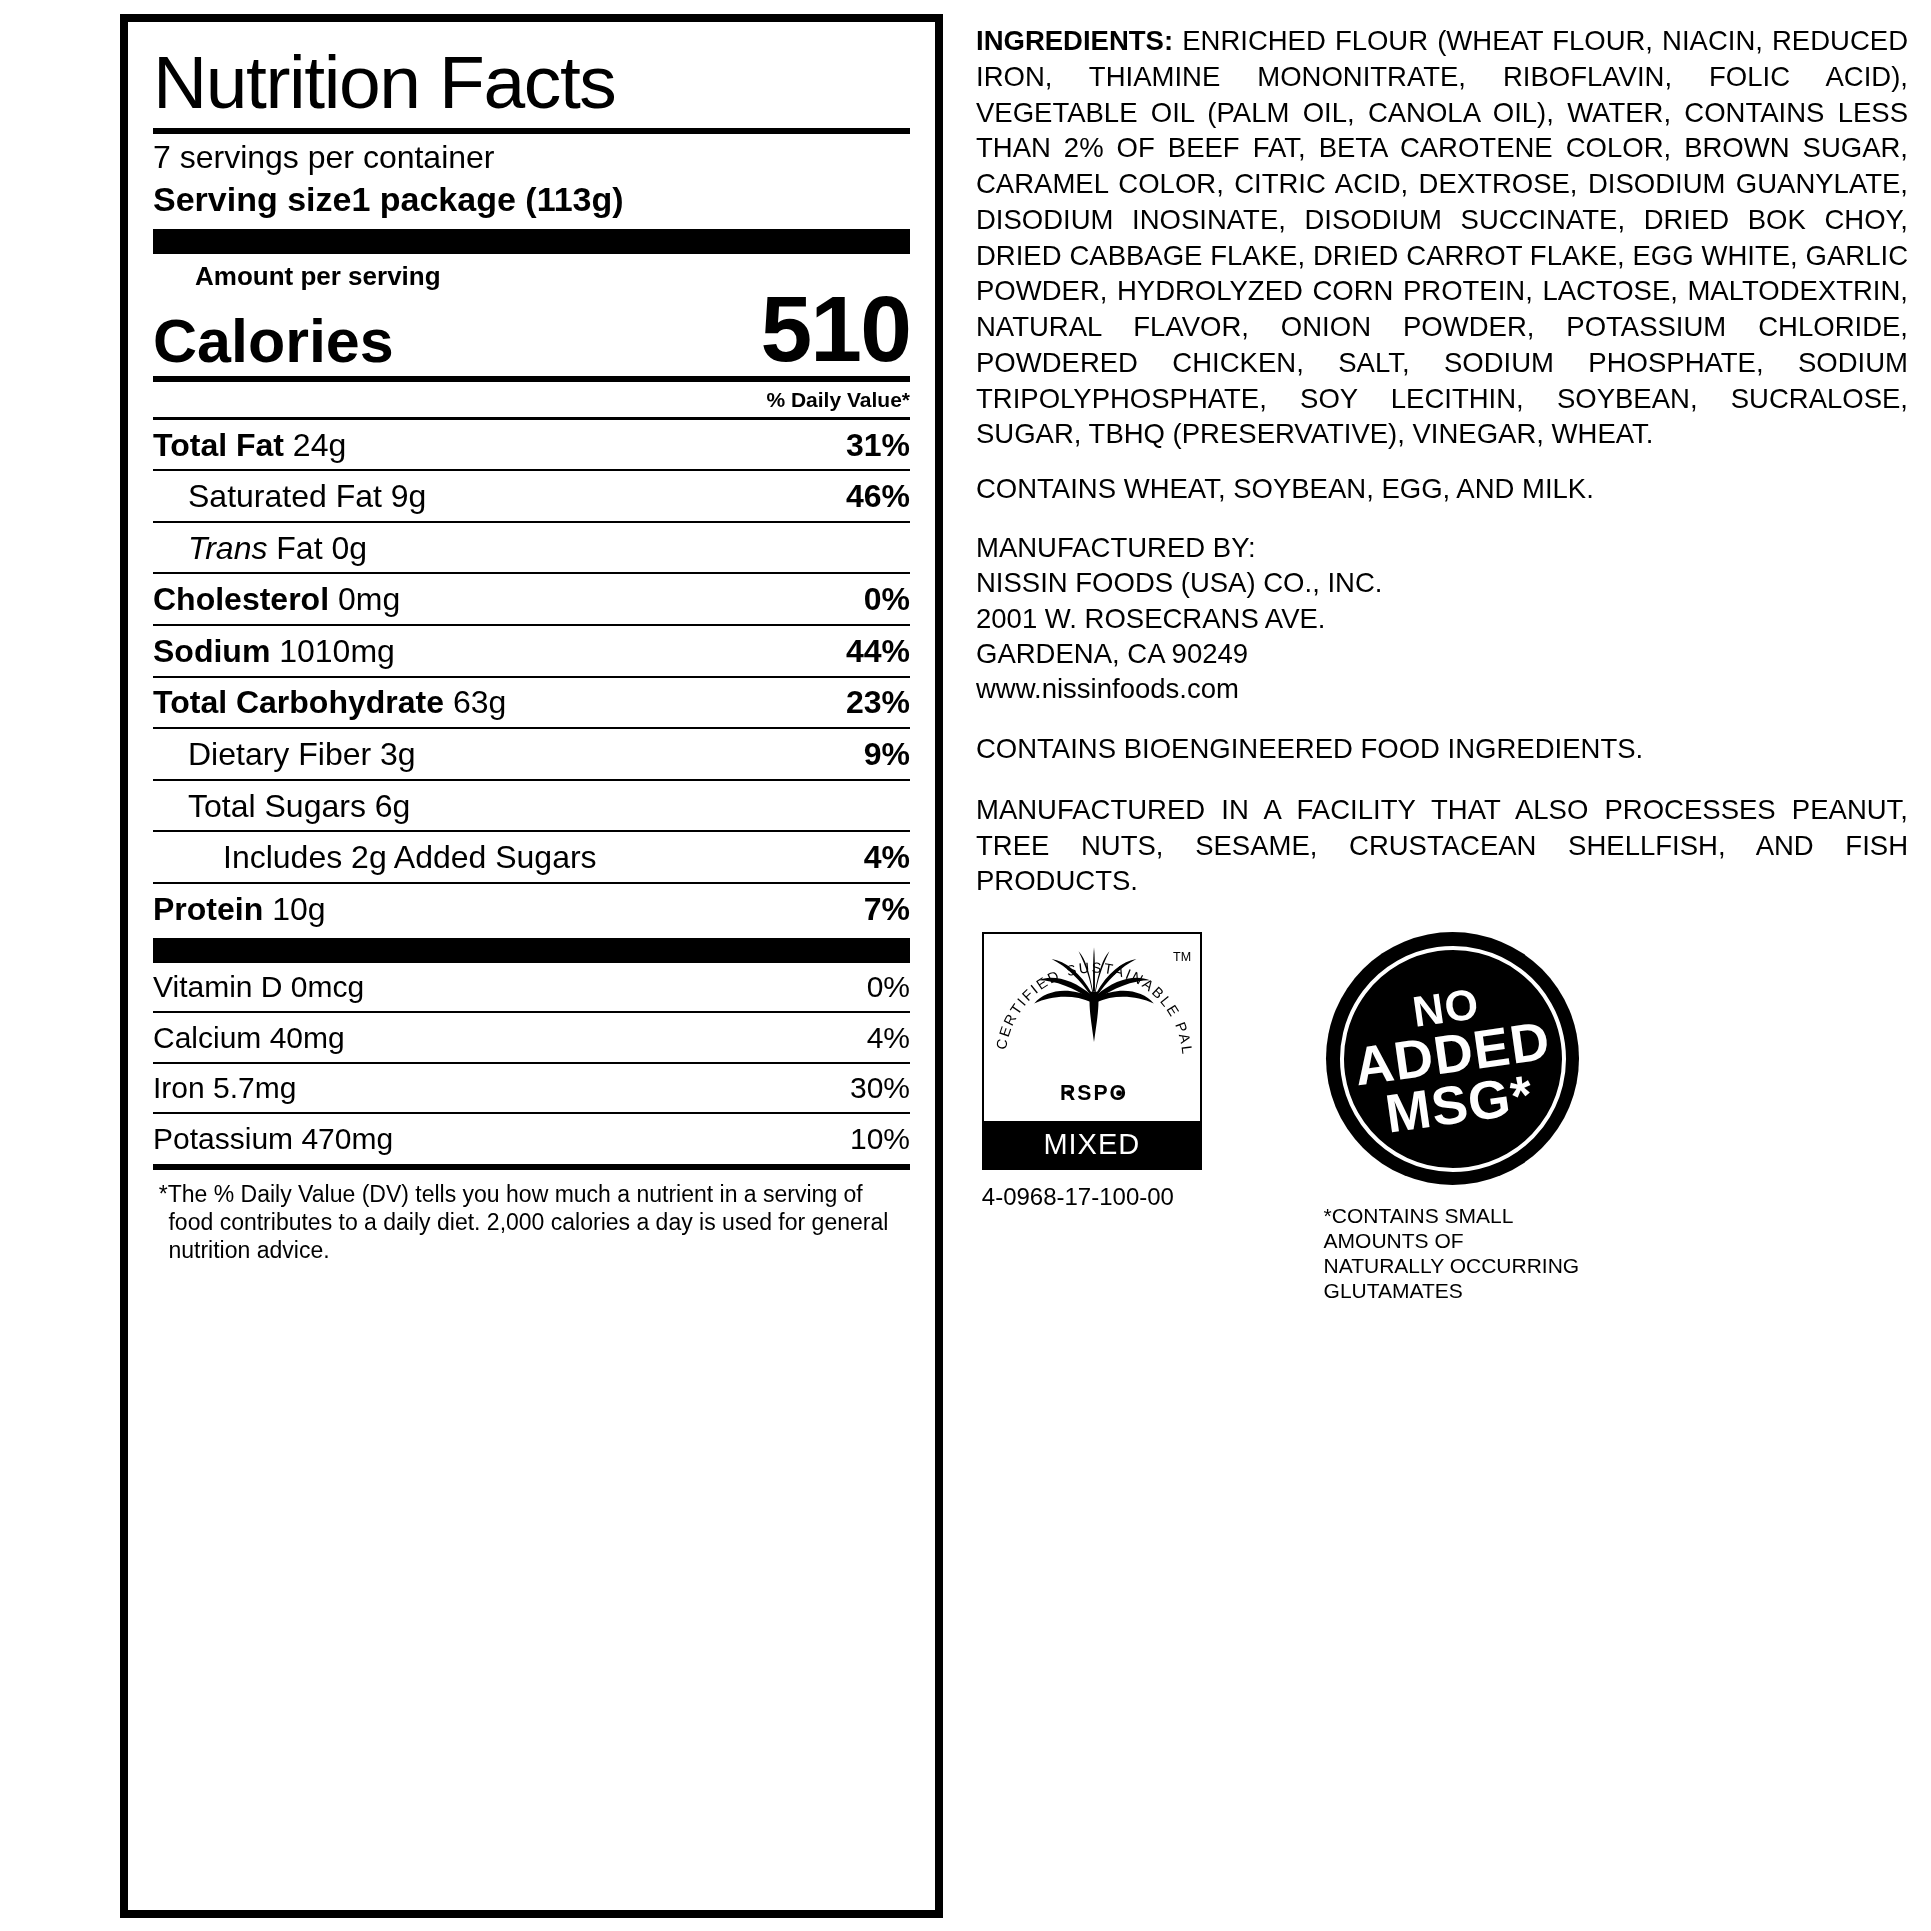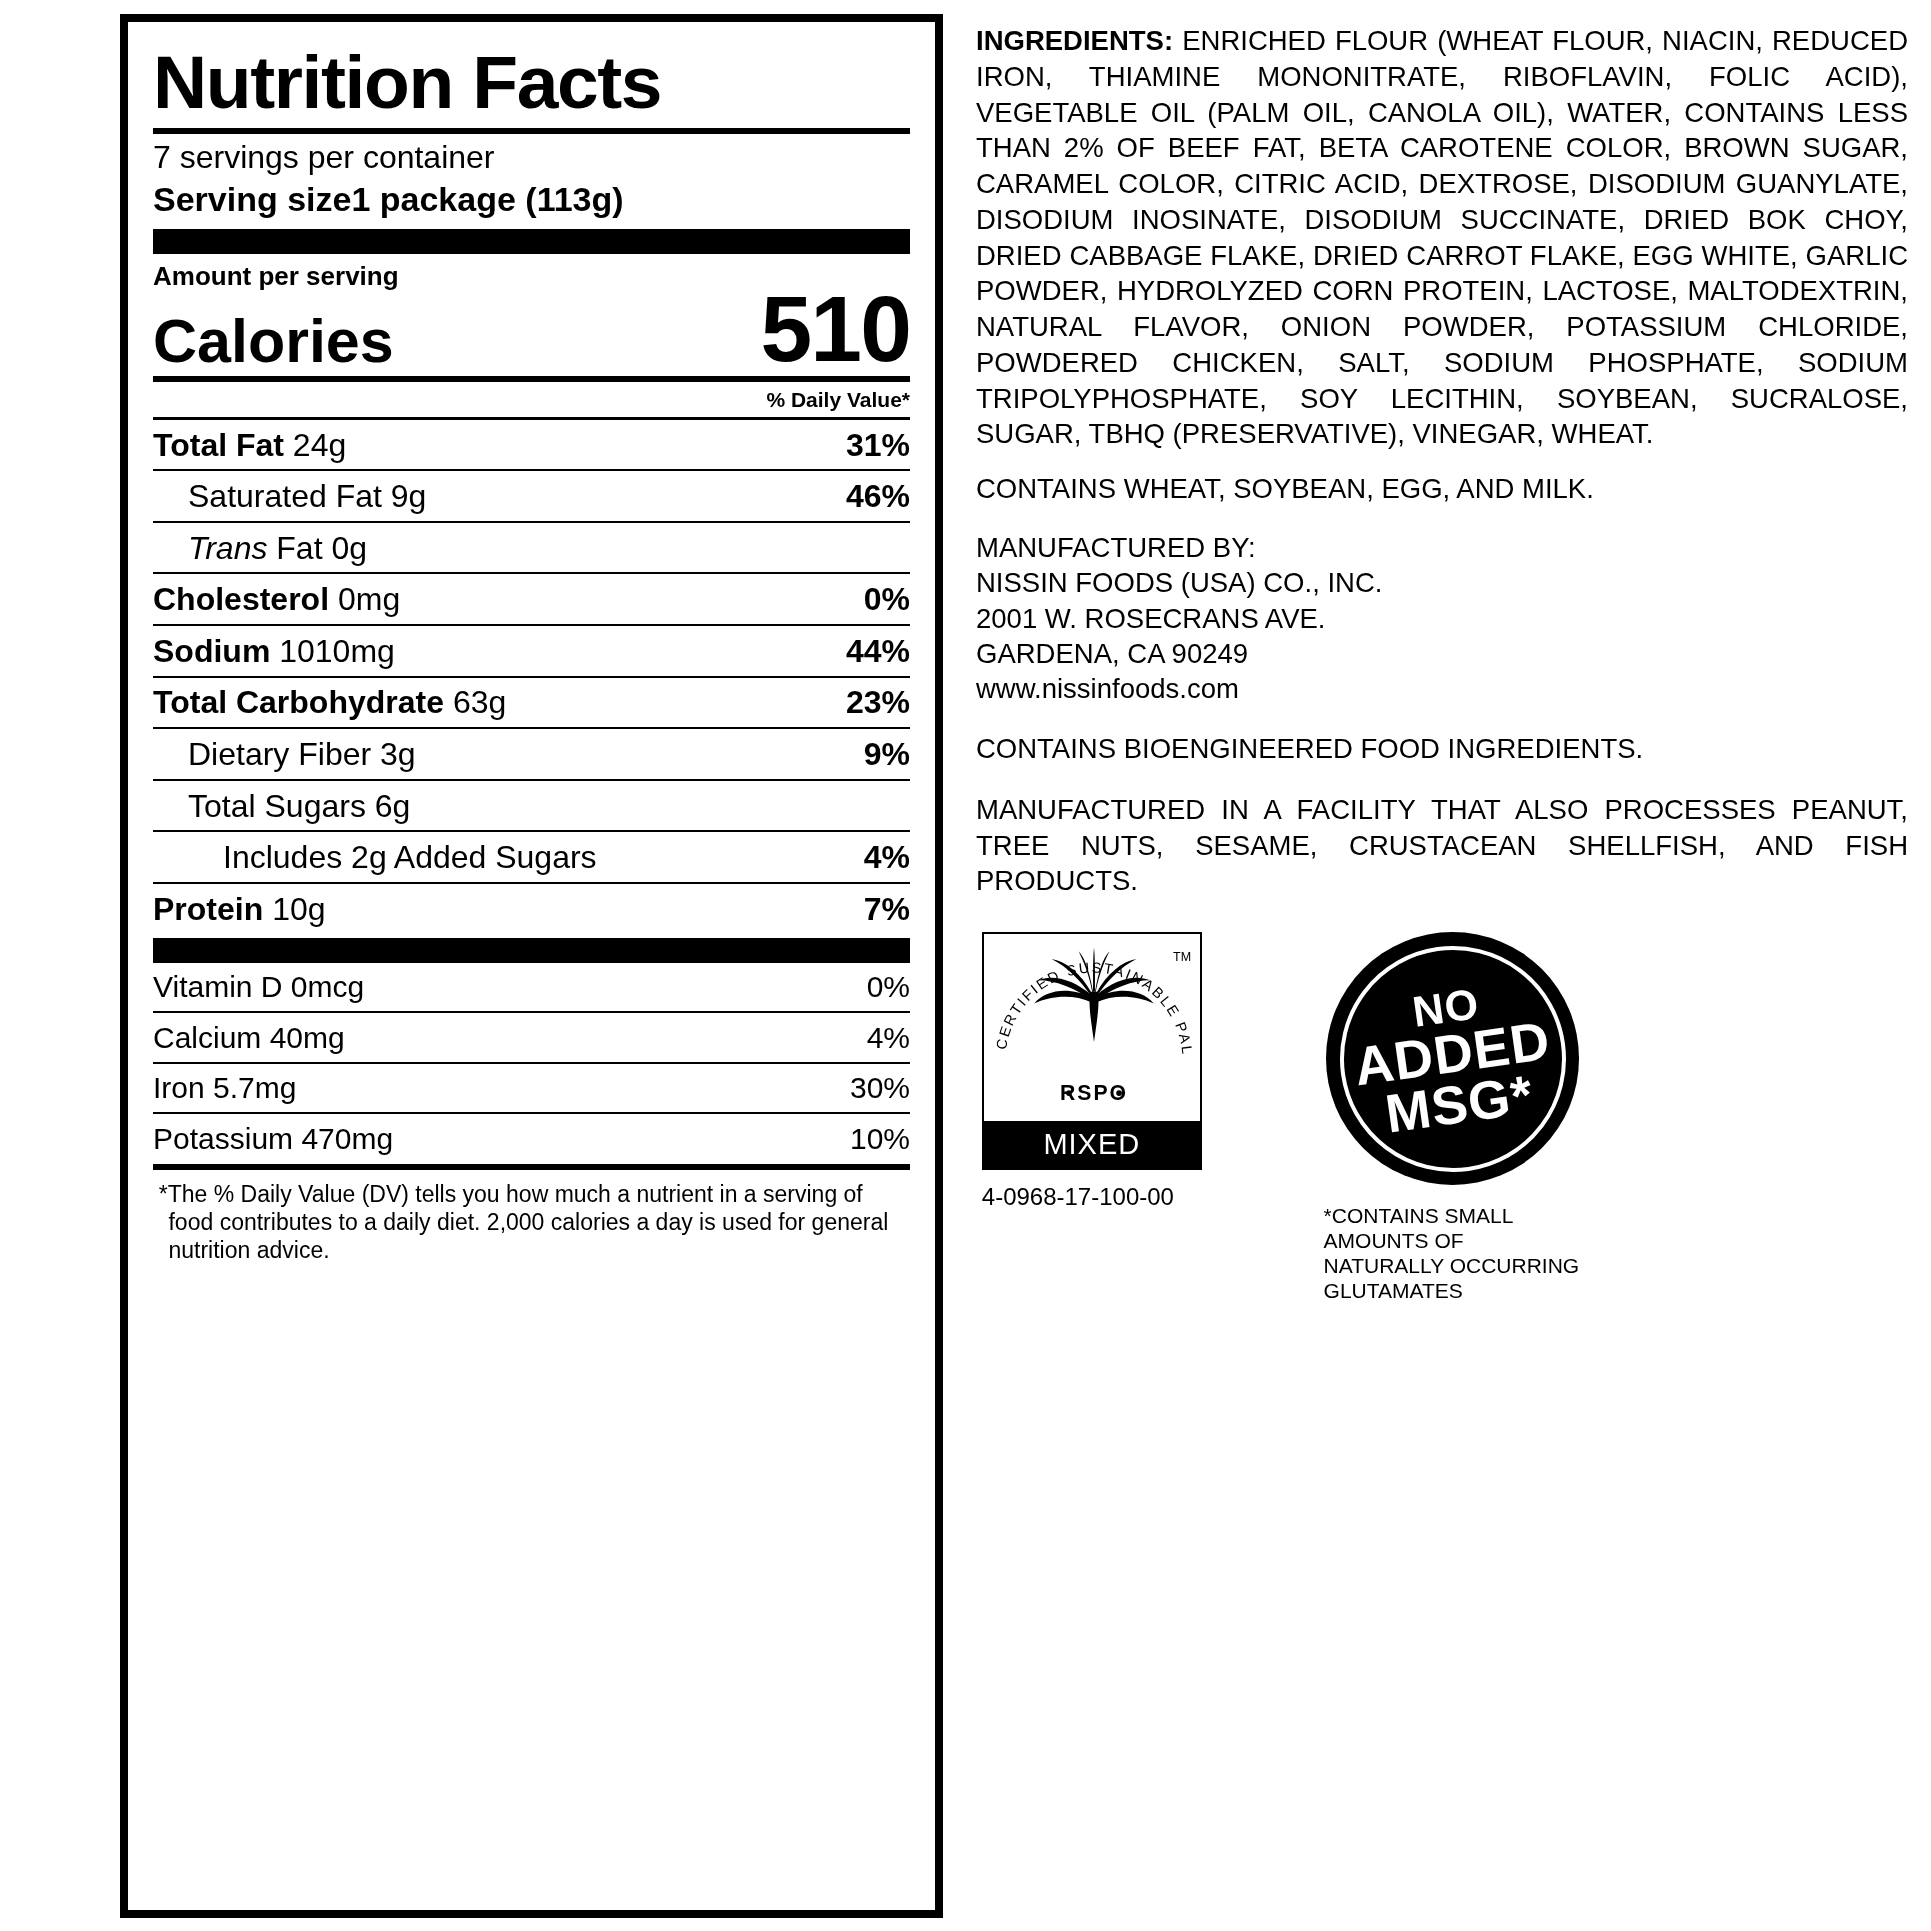--- a/index.html
+++ b/index.html
@@ -20,21 +20,21 @@
   
   .nf-panel {
     width: 823px;
     border: 8.7px solid #000;
     padding: 17.4px 25px 9.7px 25px;
     display: flex;
     flex-direction: column;
   }
   .nf-title {
     font-size: 75px;
-    font-weight: bold;
+    font-weight: normal;
     letter-spacing: -1.4px;
     line-height: 0.95;
     margin: 7.7px 0 9.7px 0;
   }
   .rule-med  { border-top: 6.8px solid #000; }
   .rule-black{ background: #000; height: 25px; }
 
   .servings {
     font-size: 32px;
     margin: 5.8px 0 1.9px 0;
@@ -42,20 +42,21 @@
   .serving-size {
     font-size: 34px;
     font-weight: bold;
     margin: 1.9px 0 9.7px 0;
     display: flex;
   }
   .amount-per {
     font-size: 26px;
     font-weight: bold;
     margin-top: 7.7px;
+    margin-left: 42px;
   }
   .cal-row {
     display: flex;
     align-items: flex-end;
     justify-content: space-between;
     margin-top: -5.8px;
   }
   .cal-label { font-size: 61px; font-weight: bold; line-height: 1; }
   .cal-value { font-size: 93px; font-weight: bold; line-height: 0.92; letter-spacing: -1.9px; }
 

